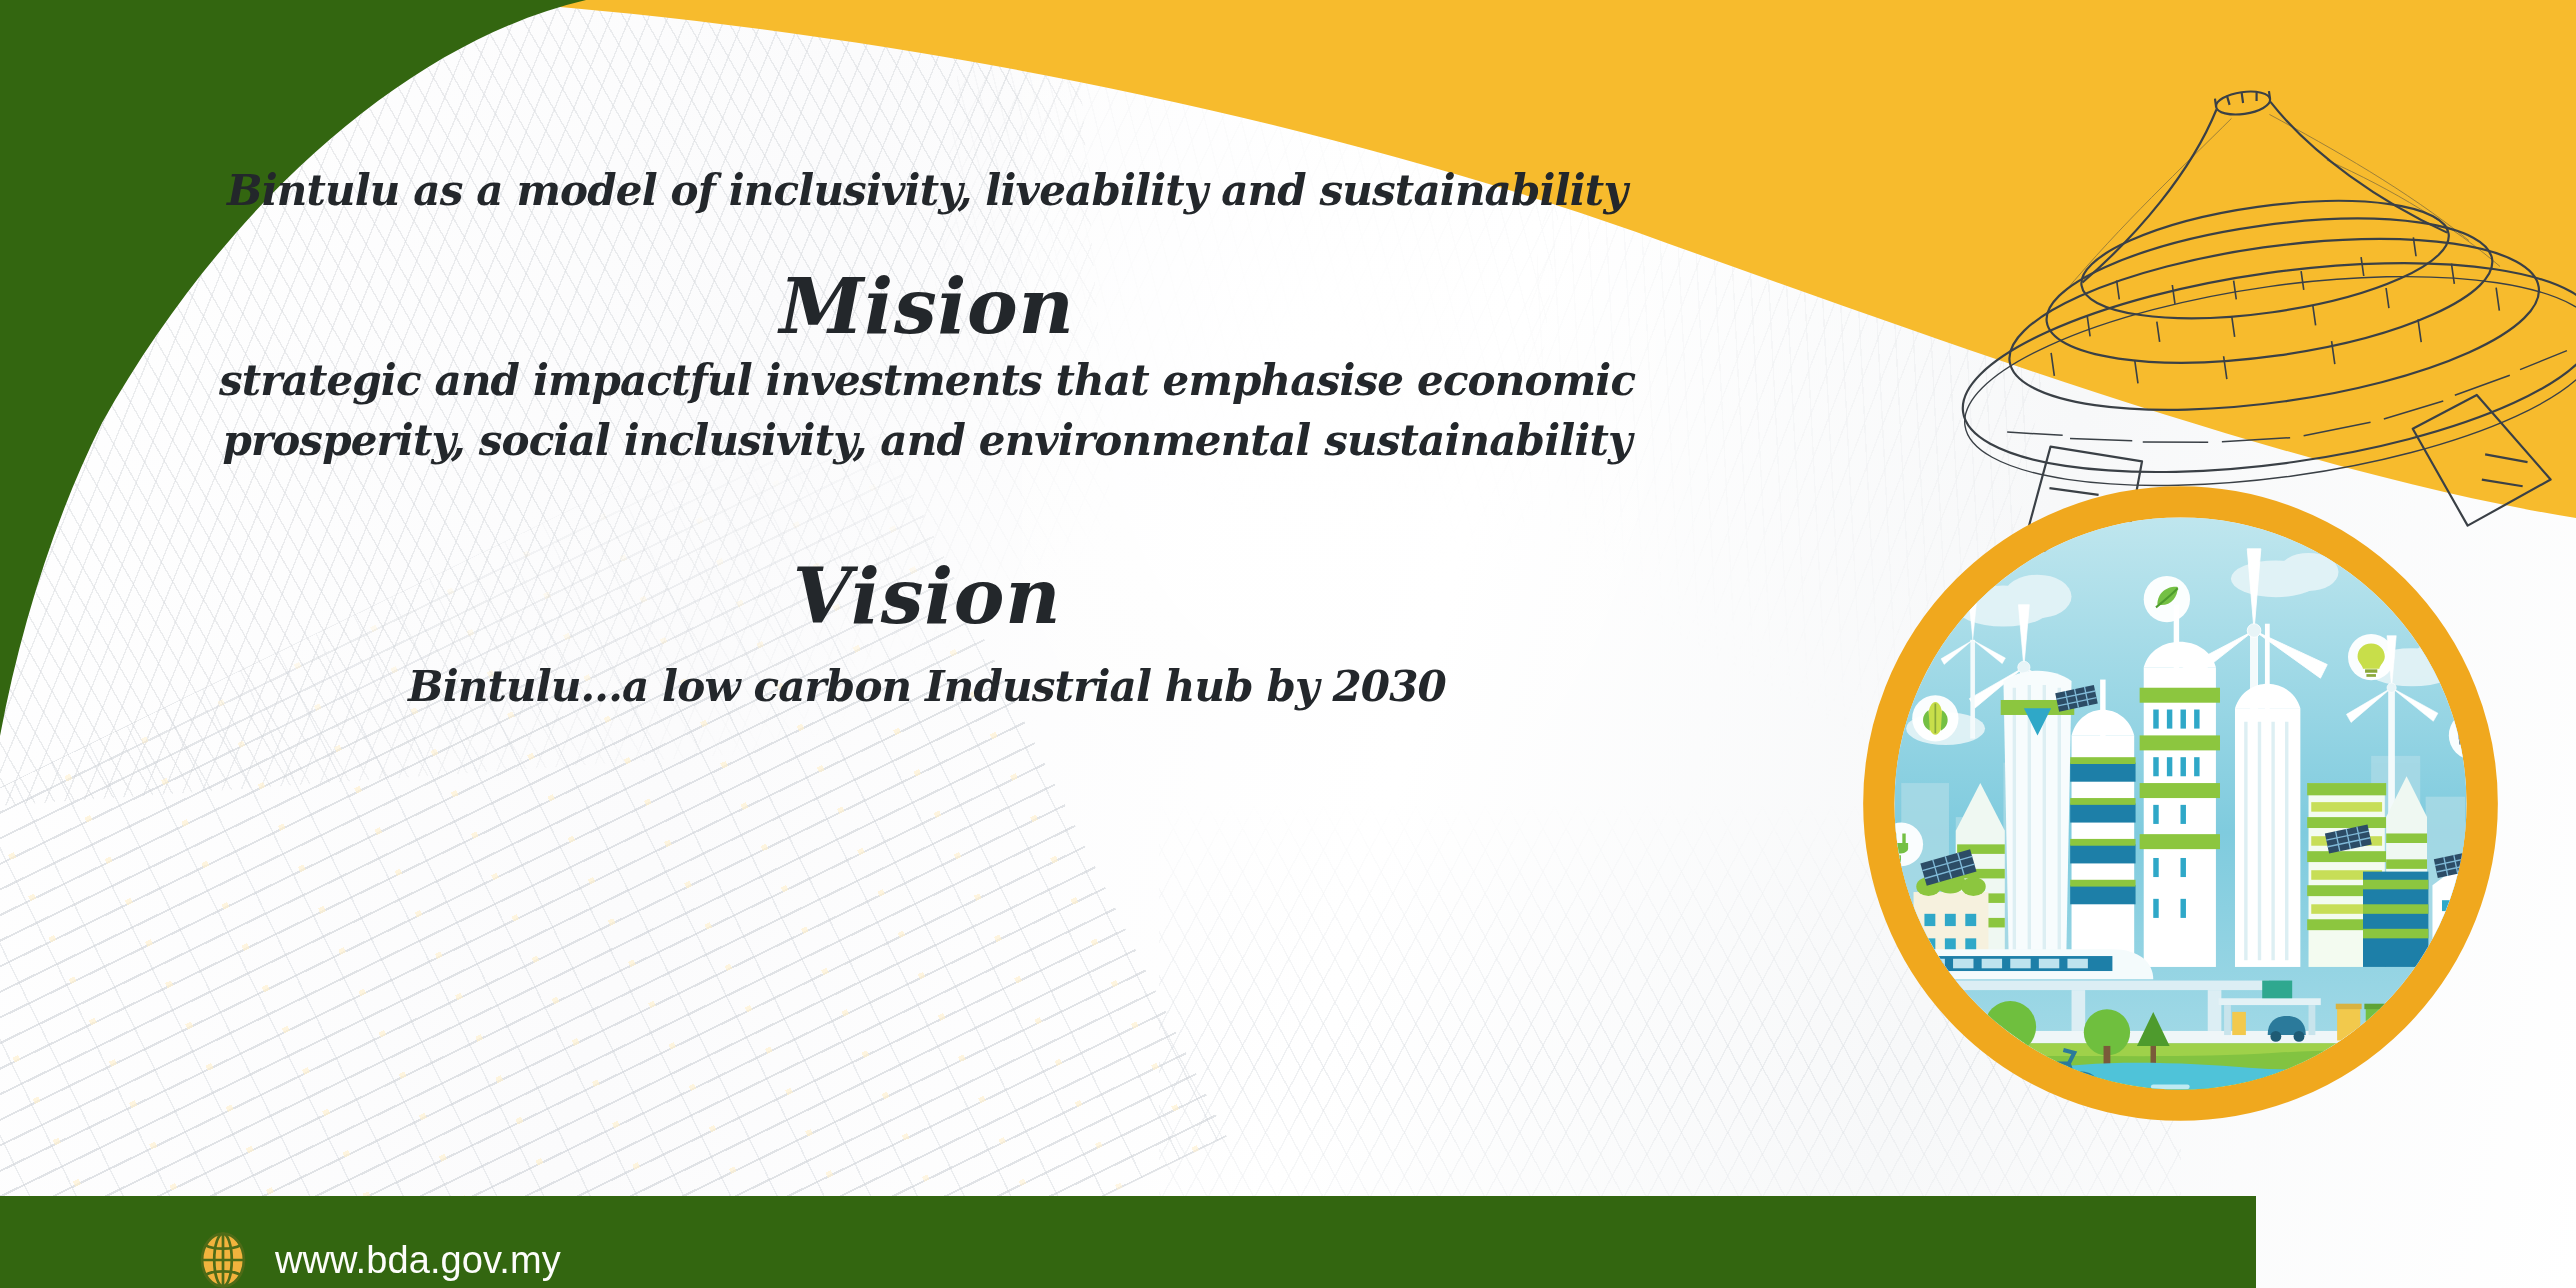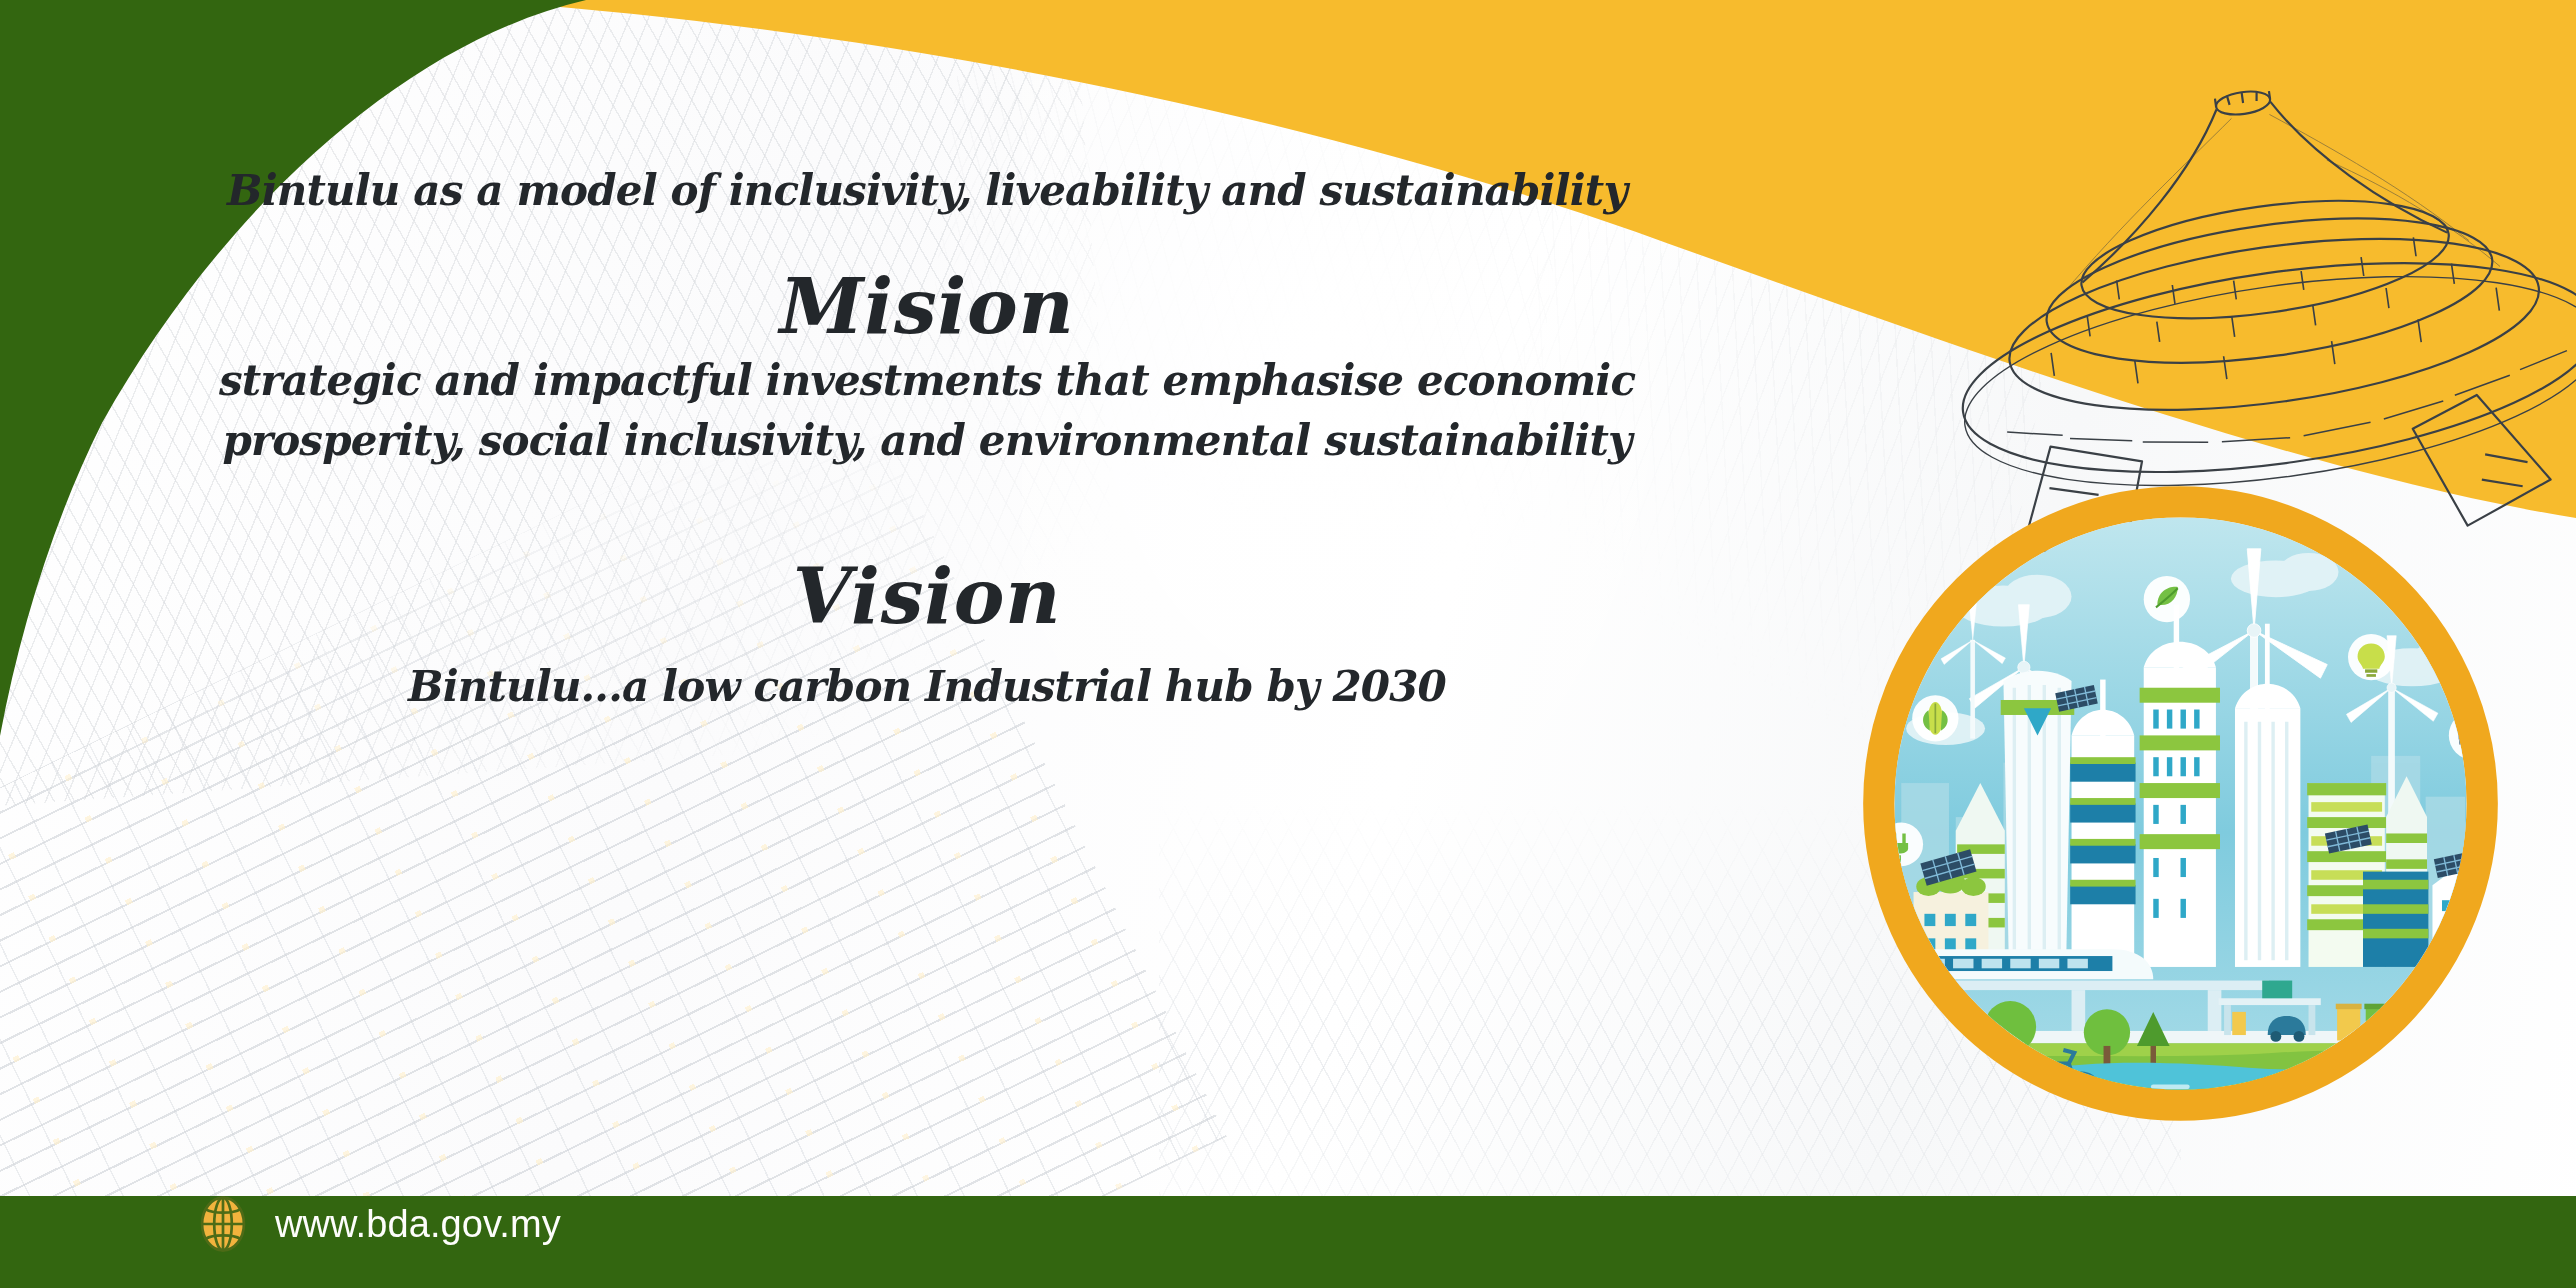--- a/index.html
+++ b/index.html
@@ -130,23 +130,23 @@
   #vision-text-wrap{top:170px;}
   #mission-heading-wrap{top:269px;}
   #mission-text-wrap{top:360px;}
   #theme-heading-wrap{top:559px;}
   #theme-text-wrap{top:666px;}
   .mission-line{margin-bottom:17.7px;}
 
   
   .footer{
     position:absolute;left:0;bottom:0;
-    width:2576px;height:92px;
+    width:2256px;height:92px;
     background:#336610;
-    display:flex;align-items:flex-start;
+    display:flex;align-items:flex-end;
   }
   .footer-item{
     display:flex;align-items:center;gap:27px;
     color:#ffffff;
   }
   .footer-item.web{margin-left:198px;}
   .footer-item.mail{margin-left:1233px;}
   .footer-text{
     font-family:"Liberation Sans",sans-serif;
     font-size:38px;

